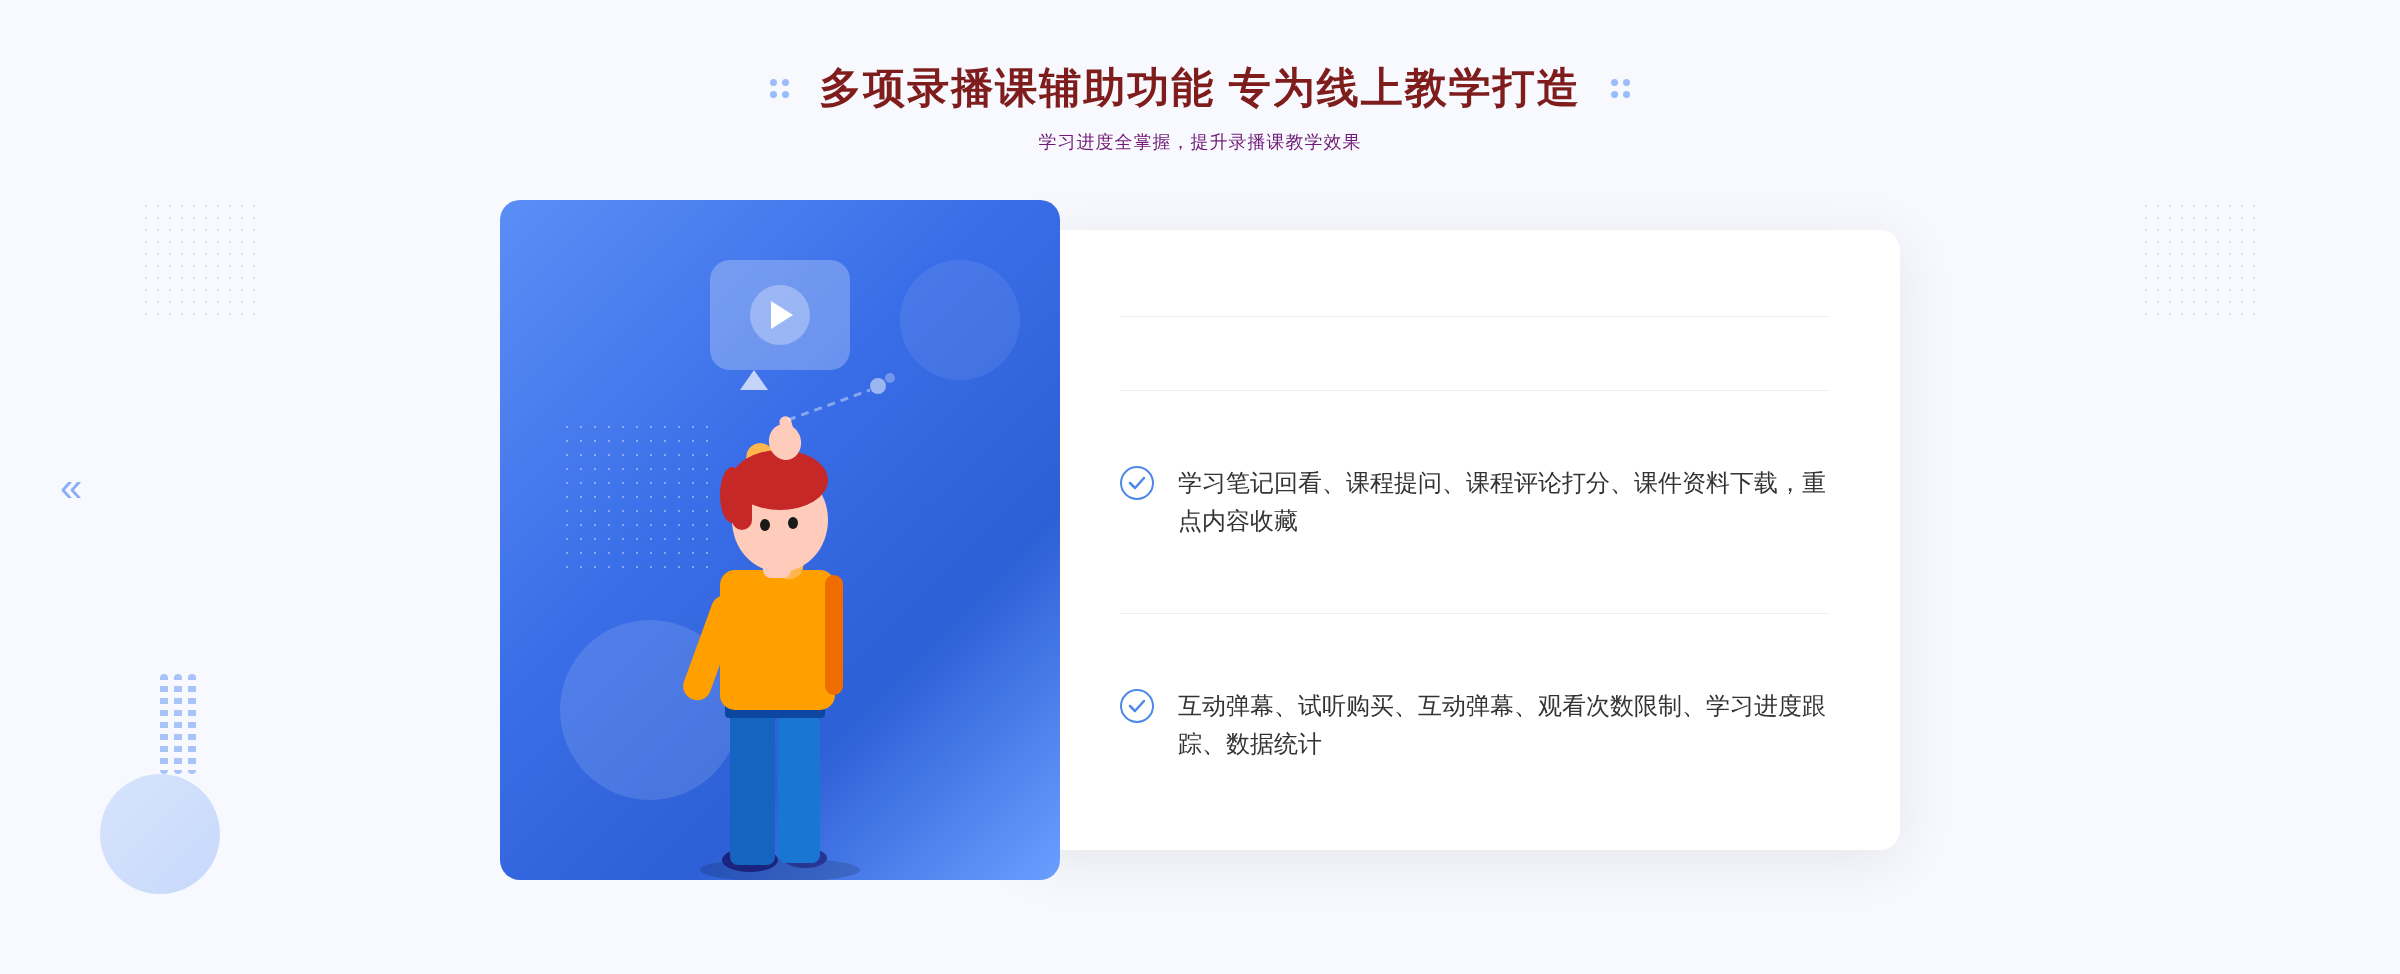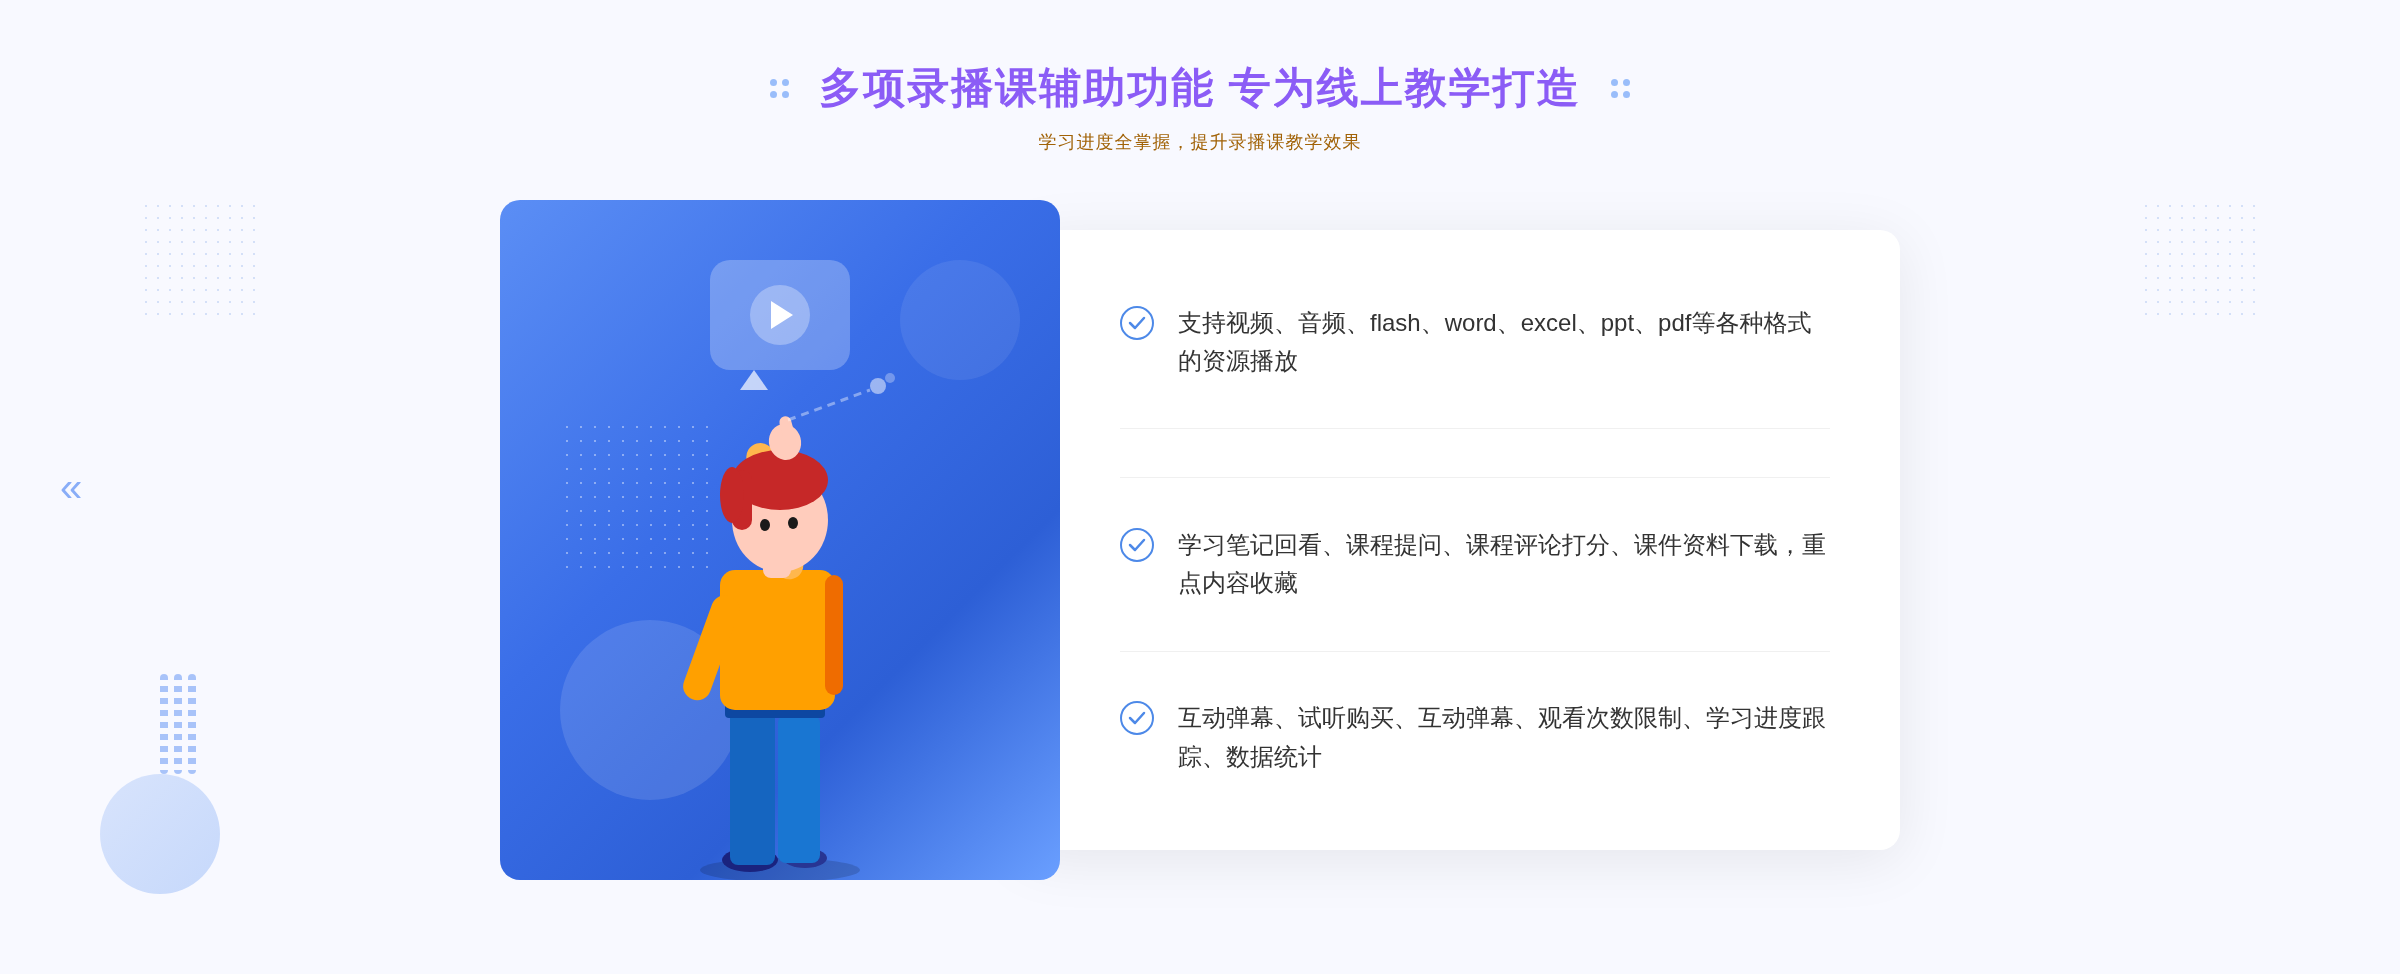--- a/index.html
+++ b/index.html
@@ -74,27 +74,27 @@
       width: 7px;
       height: 7px;
       background: #5b96f7;
       border-radius: 50%;
       display: block;
     }
 
     .page-title {
       font-size: 42px;
       font-weight: 700;
-      color: #8b5cf6;
+      color: #7f1d1d;
       letter-spacing: 2px;
     }
 
     .page-subtitle {
       font-size: 18px;
-      color: #a16207;
+      color: #701a75;
       font-weight: 400;
       letter-spacing: 1px;
     }
 
     .content-area {
       width: 1400px;
       display: flex;
       align-items: center;
       gap: 0;
       margin-top: 30px;
@@ -387,29 +387,20 @@
             <circle cx="248" cy="26" r="8" fill="rgba(255,255,255,0.5)"></circle>
             <circle cx="260" cy="18" r="5" fill="rgba(255,255,255,0.3)"></circle>
           </svg>
         </div>
 
       </div>
     </div>
 
     <div class="features-panel">
 
-      <div class="feature-item">
-        <div class="check-icon">
-          <svg viewBox="0 0 34 34" xmlns="http://www.w3.org/2000/svg">
-            <circle cx="17" cy="17" r="16" fill="none" stroke="#4d89e8" stroke-width="2"></circle>
-            <polyline points="10,17 15,22 24,12" fill="none" stroke="#4d89e8" stroke-width="2.5" stroke-linecap="round" stroke-linejoin="round"></polyline>
-          </svg>
-        </div>
-        <span class="feature-text">支持视频、音频、flash、word、excel、ppt、pdf等各种格式的资源播放</span>
-      </div>
 
       <div class="feature-divider"></div>
 
 
       <div class="feature-divider"></div>
 
       <div class="feature-item">
         <div class="check-icon">
           <svg viewBox="0 0 34 34" xmlns="http://www.w3.org/2000/svg">
             <circle cx="17" cy="17" r="16" fill="none" stroke="#4d89e8" stroke-width="2"></circle>

